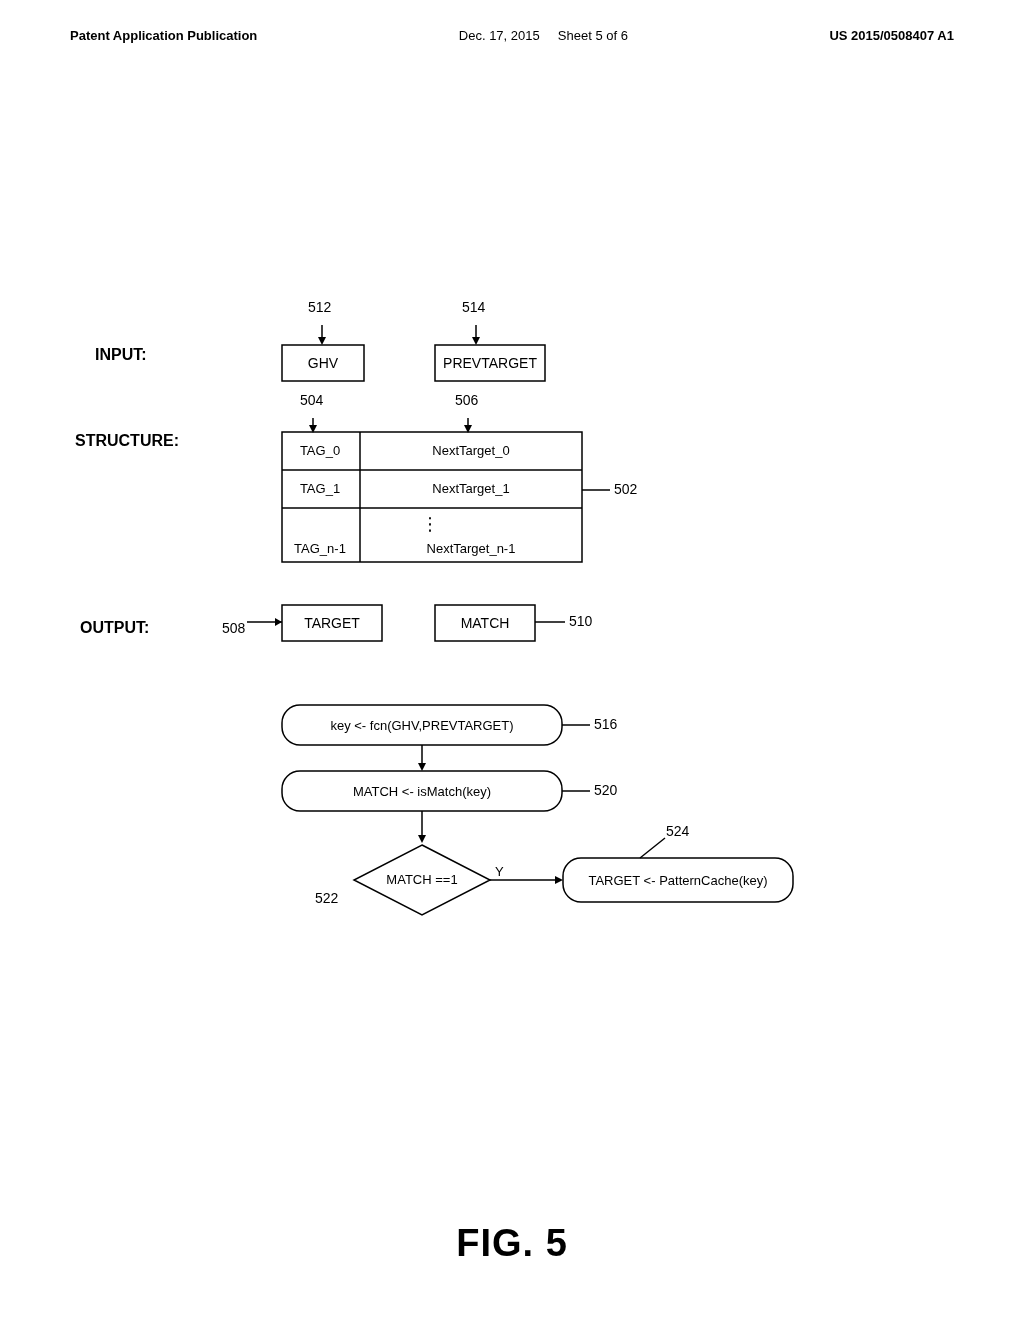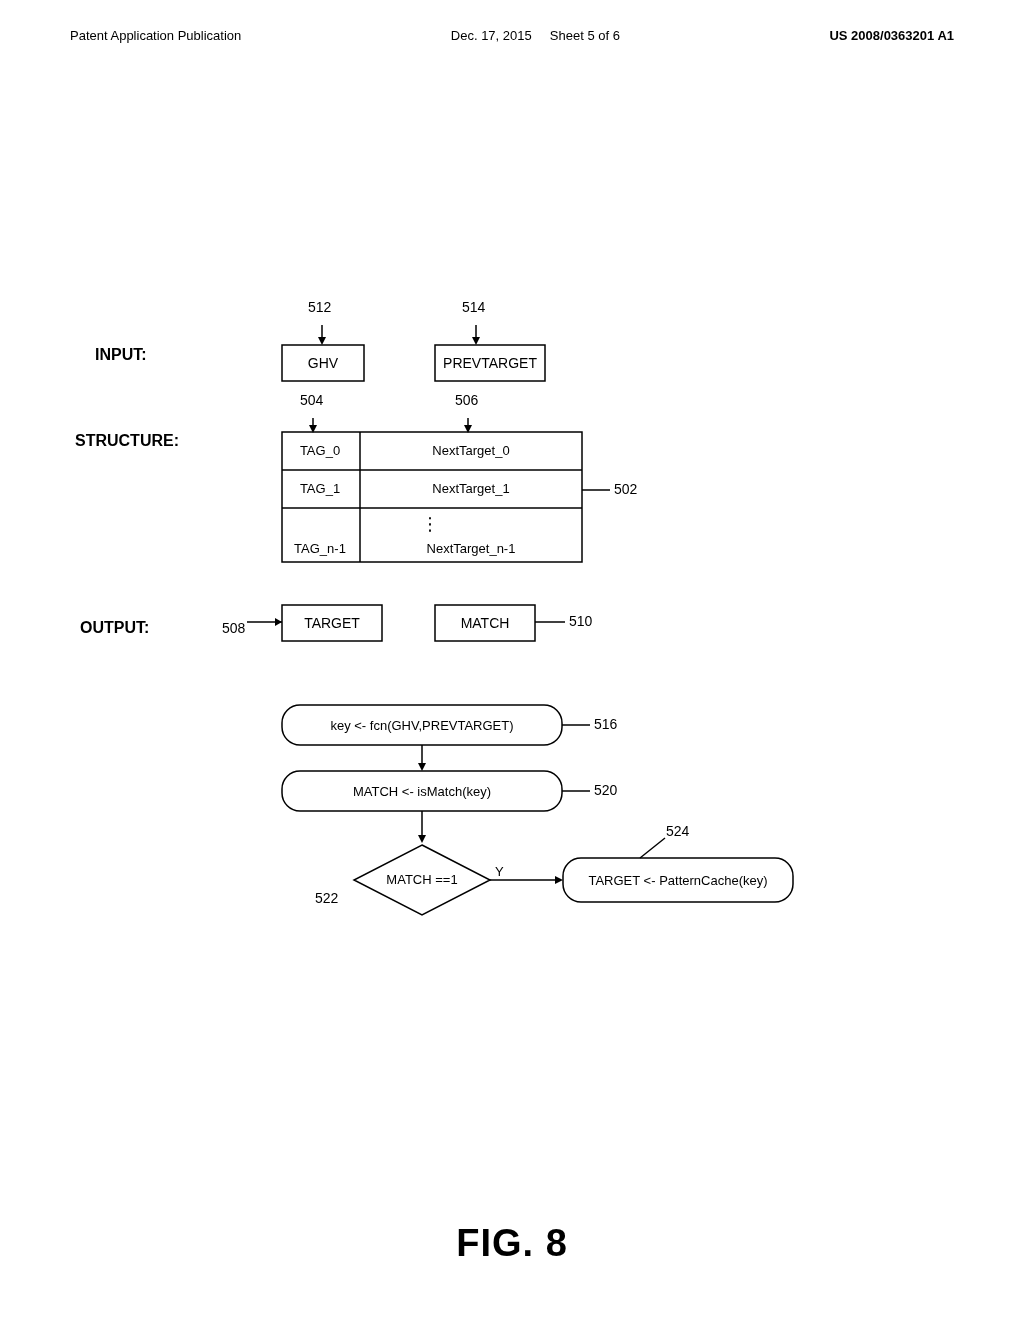--- a/index.html
+++ b/index.html
@@ -23,21 +23,21 @@
     .header {
       display: flex;
       justify-content: space-between;
       align-items: center;
       padding: 28px 70px 0 70px;
       font-size: 13px;
       color: #000;
     }
 
     .header-left {
-      font-weight: normal;
+      font-weight: bold;
     }
 
     .header-center {
       text-align: left;
     }
 
     .header-right {
       font-weight: bold;
     }
 
@@ -70,21 +70,21 @@
   <div class="header">
     <div class="header-left">
       <span>Patent Application Publication</span>
     </div>
     <div class="header-center">
       <span>Dec. 17, 2015</span>
       &nbsp;&nbsp;&nbsp;
       <span>Sheet 5 of 6</span>
     </div>
     <div class="header-right">
-      <span>US 2008/0363201 A1</span>
+      <span>US 2015/0508407 A1</span>
     </div>
   </div>
 
   <svg class="diagram-svg" viewBox="0 0 1024 1180" xmlns="http://www.w3.org/2000/svg" style="position:absolute;top:60px;left:0;">
 
     <text x="95" y="230" font-family="Arial" font-size="16" font-weight="bold" fill="#000">INPUT:</text>
 
     <text x="308" y="182" font-family="Arial" font-size="14" fill="#000">512</text>
     <line x1="322" y1="195" x2="322" y2="212" stroke="#000" stroke-width="1.5"></line>
 
@@ -180,16 +180,16 @@
 
     <rect x="563" y="728" width="230" height="44" rx="18" ry="18" fill="none" stroke="#000" stroke-width="1.5"></rect>
     <text x="678" y="755" font-family="Arial" font-size="13" fill="#000" text-anchor="middle">TARGET &lt;- PatternCache(key)</text>
 
     <line x1="640" y1="728" x2="665" y2="708" stroke="#000" stroke-width="1.5"></line>
     <text x="666" y="706" font-family="Arial" font-size="14" fill="#000">524</text>
 
   </svg>
 
   <div class="fig-label">
-    <span>FIG. 8</span>
+    <span>FIG. 5</span>
   </div>
 
 </div>
 
 </body></html>

